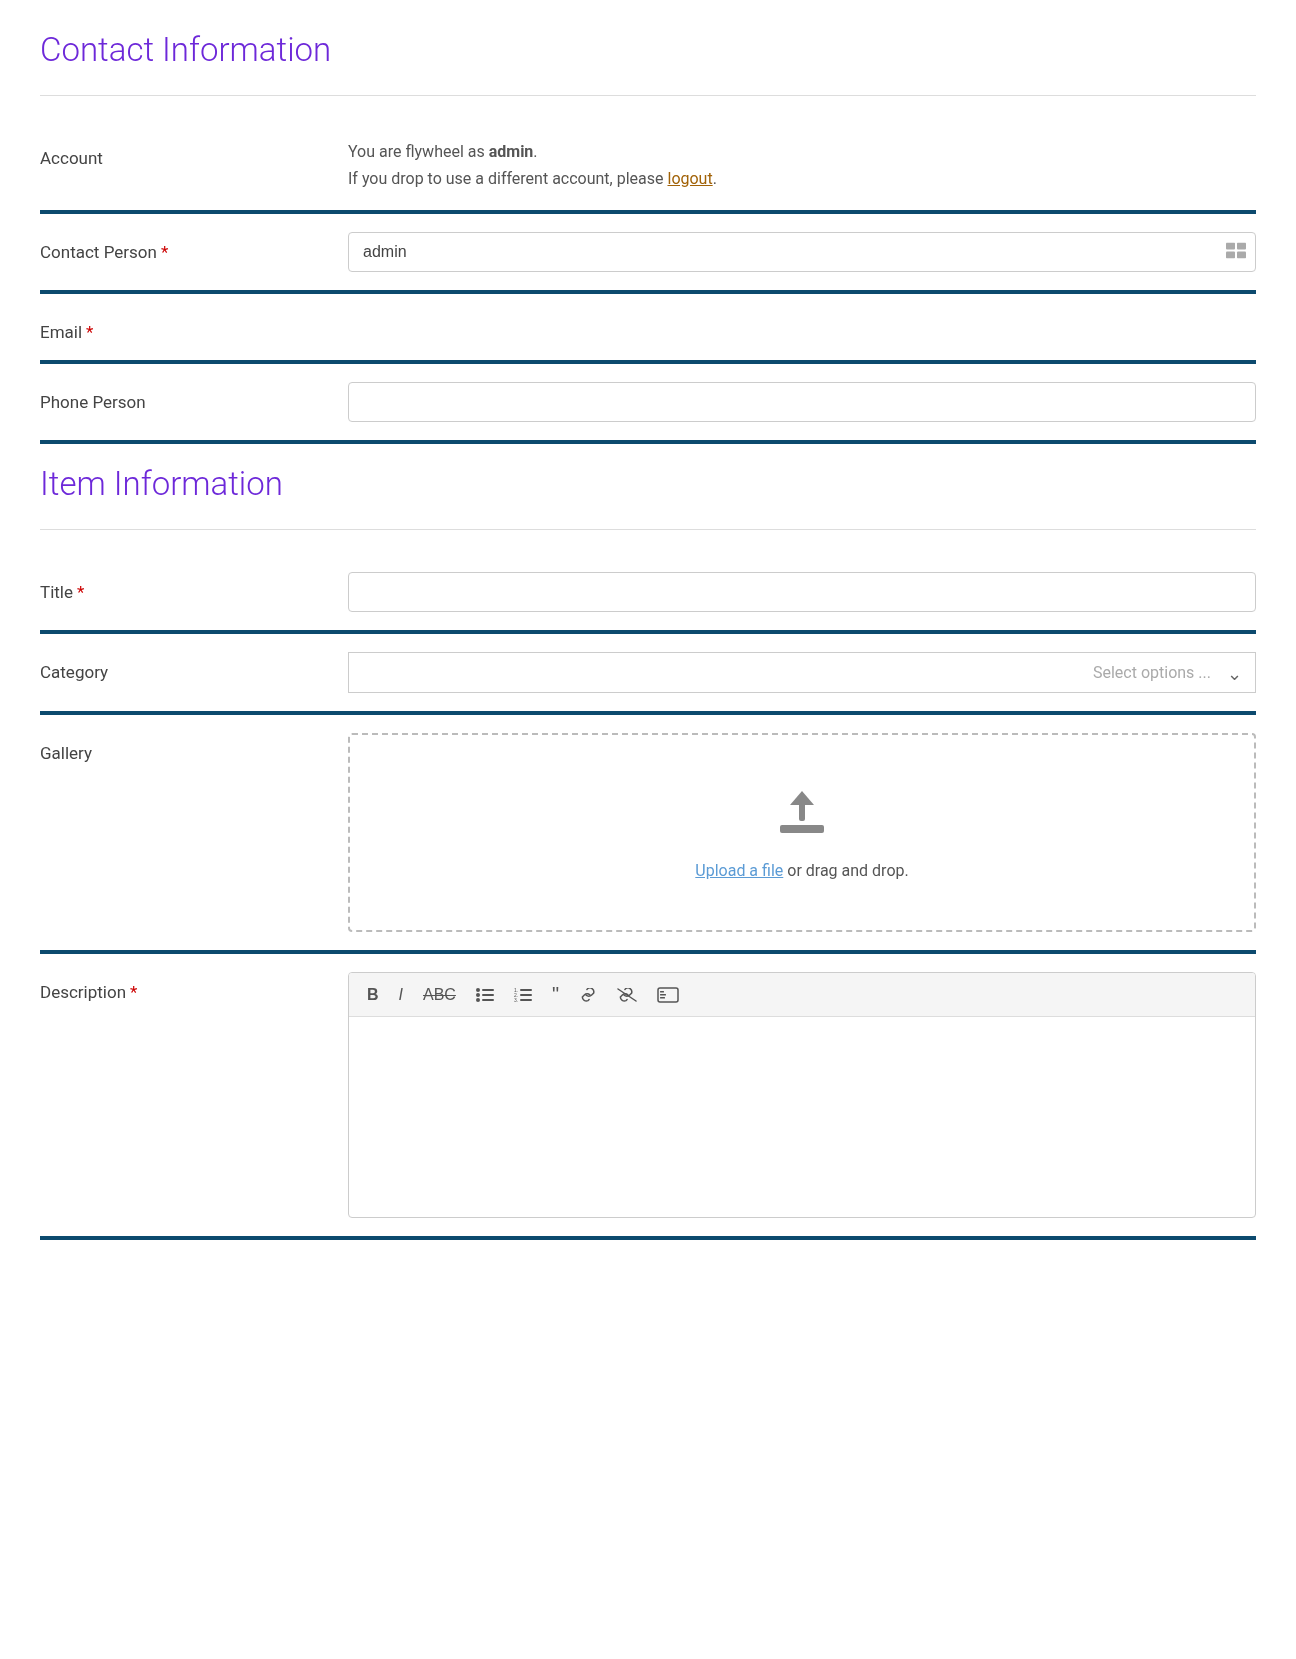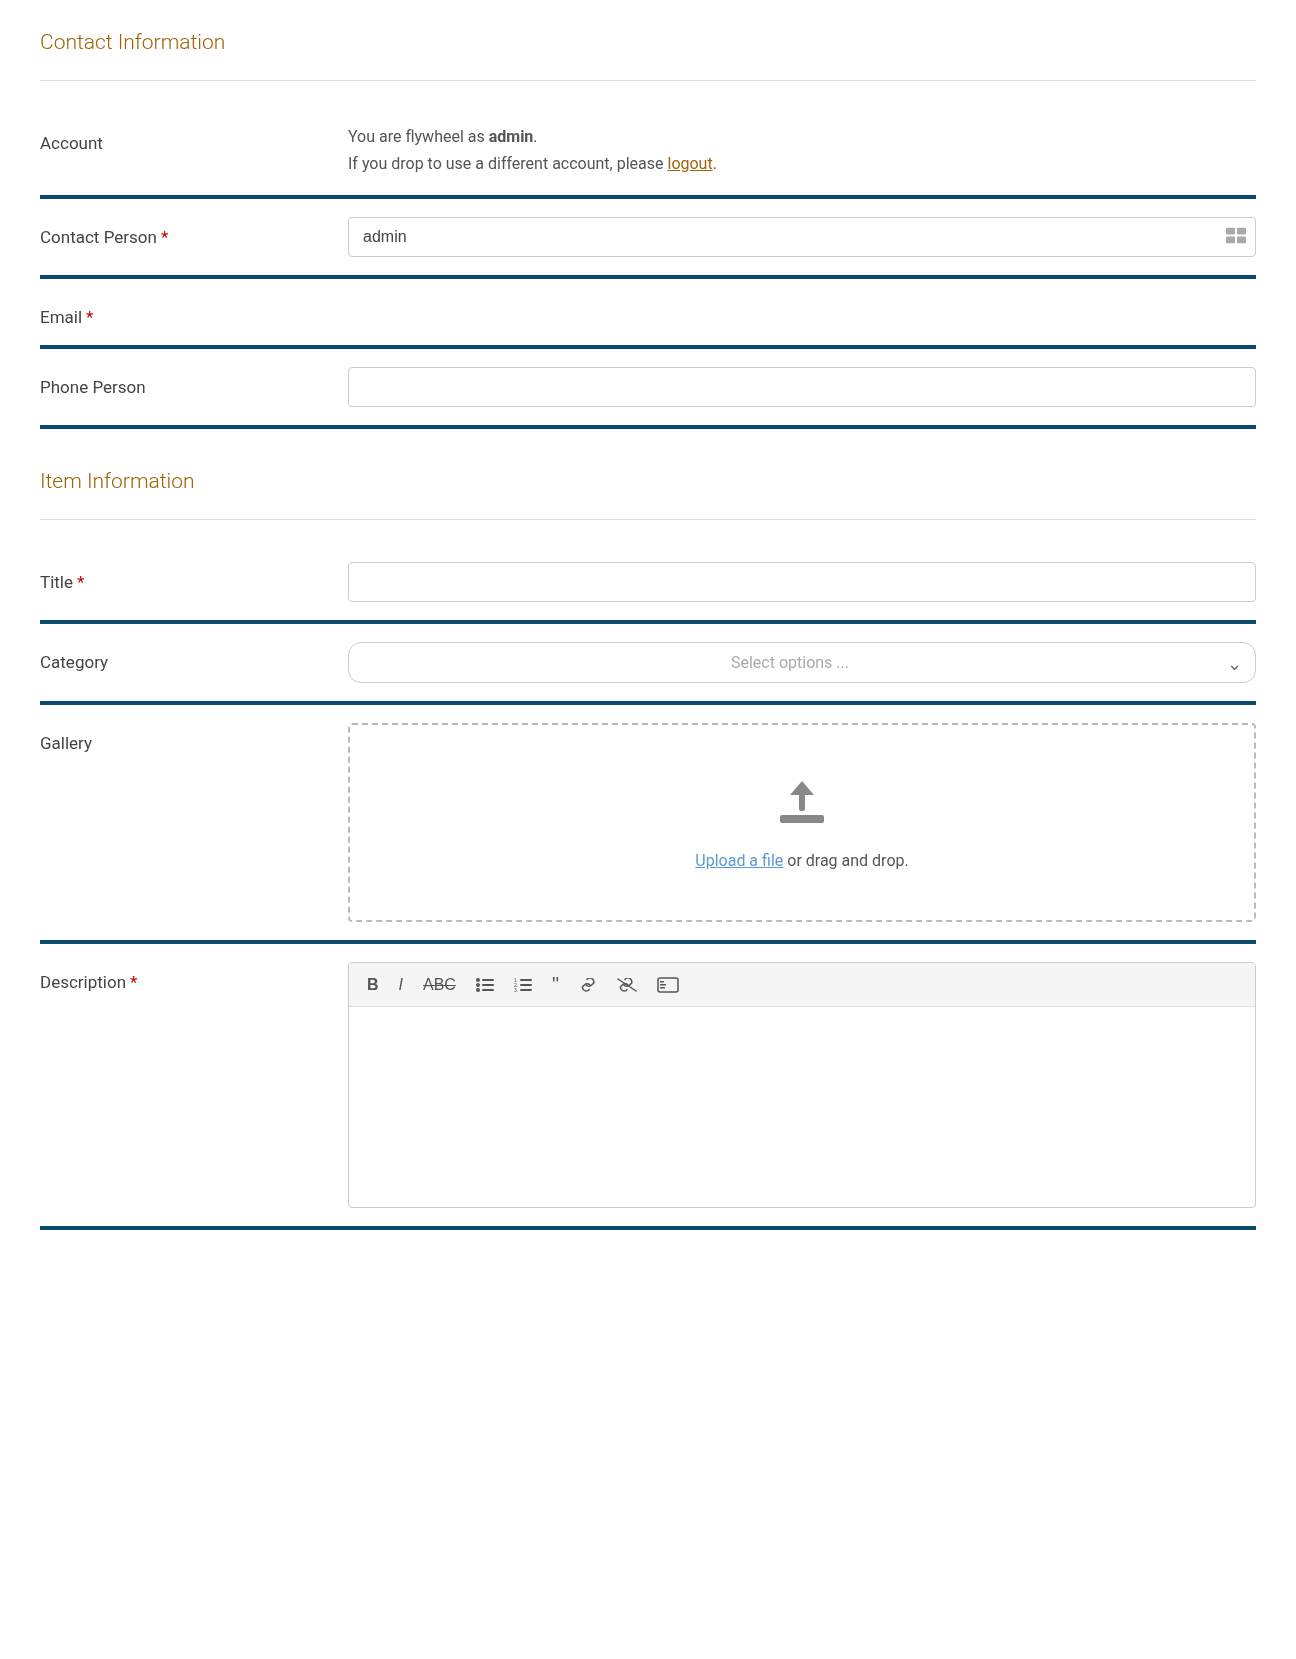--- a/index.html
+++ b/index.html
@@ -11,23 +11,23 @@
     body {
       font-family: -apple-system, BlinkMacSystemFont, 'Segoe UI', Roboto, sans-serif;
       background: #fff;
       color: #333;
       width: 1296px;
       min-height: 1659px;
       padding: 30px 40px;
     }
 
     .section-title {
-      font-size: 21px;
+      font-size: 33px;
       font-weight: 300;
-      color: #a16207;
+      color: #6d28d9;
       margin-bottom: 16px;
       padding-bottom: 10px;
     }
 
     .section-divider {
       border: none;
       border-top: 1px solid #ddd;
       margin-bottom: 24px;
     }
 
@@ -103,28 +103,28 @@
 
     .select-wrapper {
       position: relative;
     }
 
     .select-display {
       width: 100%;
       padding: 10px 44px 10px 20px;
       font-size: 16px;
       border: 1px solid #ccc;
-      border-radius: 13px;
+      border-radius: 0;
       color: #aaa;
       background: #fff;
       cursor: pointer;
       appearance: none;
       display: flex;
       align-items: center;
-      justify-content: center;
+      justify-content: flex-end;
     }
 
     .select-arrow {
       position: absolute;
       right: 14px;
       top: 50%;
       transform: translateY(-50%);
       color: #666;
       font-size: 18px;
       pointer-events: none;
@@ -194,21 +194,21 @@
 
     .editor-content {
       min-height: 200px;
       padding: 12px;
       font-size: 15px;
       color: #333;
       outline: none;
     }
 
     .item-section {
-      margin-top: 40px;
+      margin-top: 20px;
     }
   </style>
 </head>
 <body>
 
 <h1 class="section-title">Contact Information</h1>
 <hr class="section-divider">
 
 <div class="form-row">
   <div class="form-label">Account</div>

